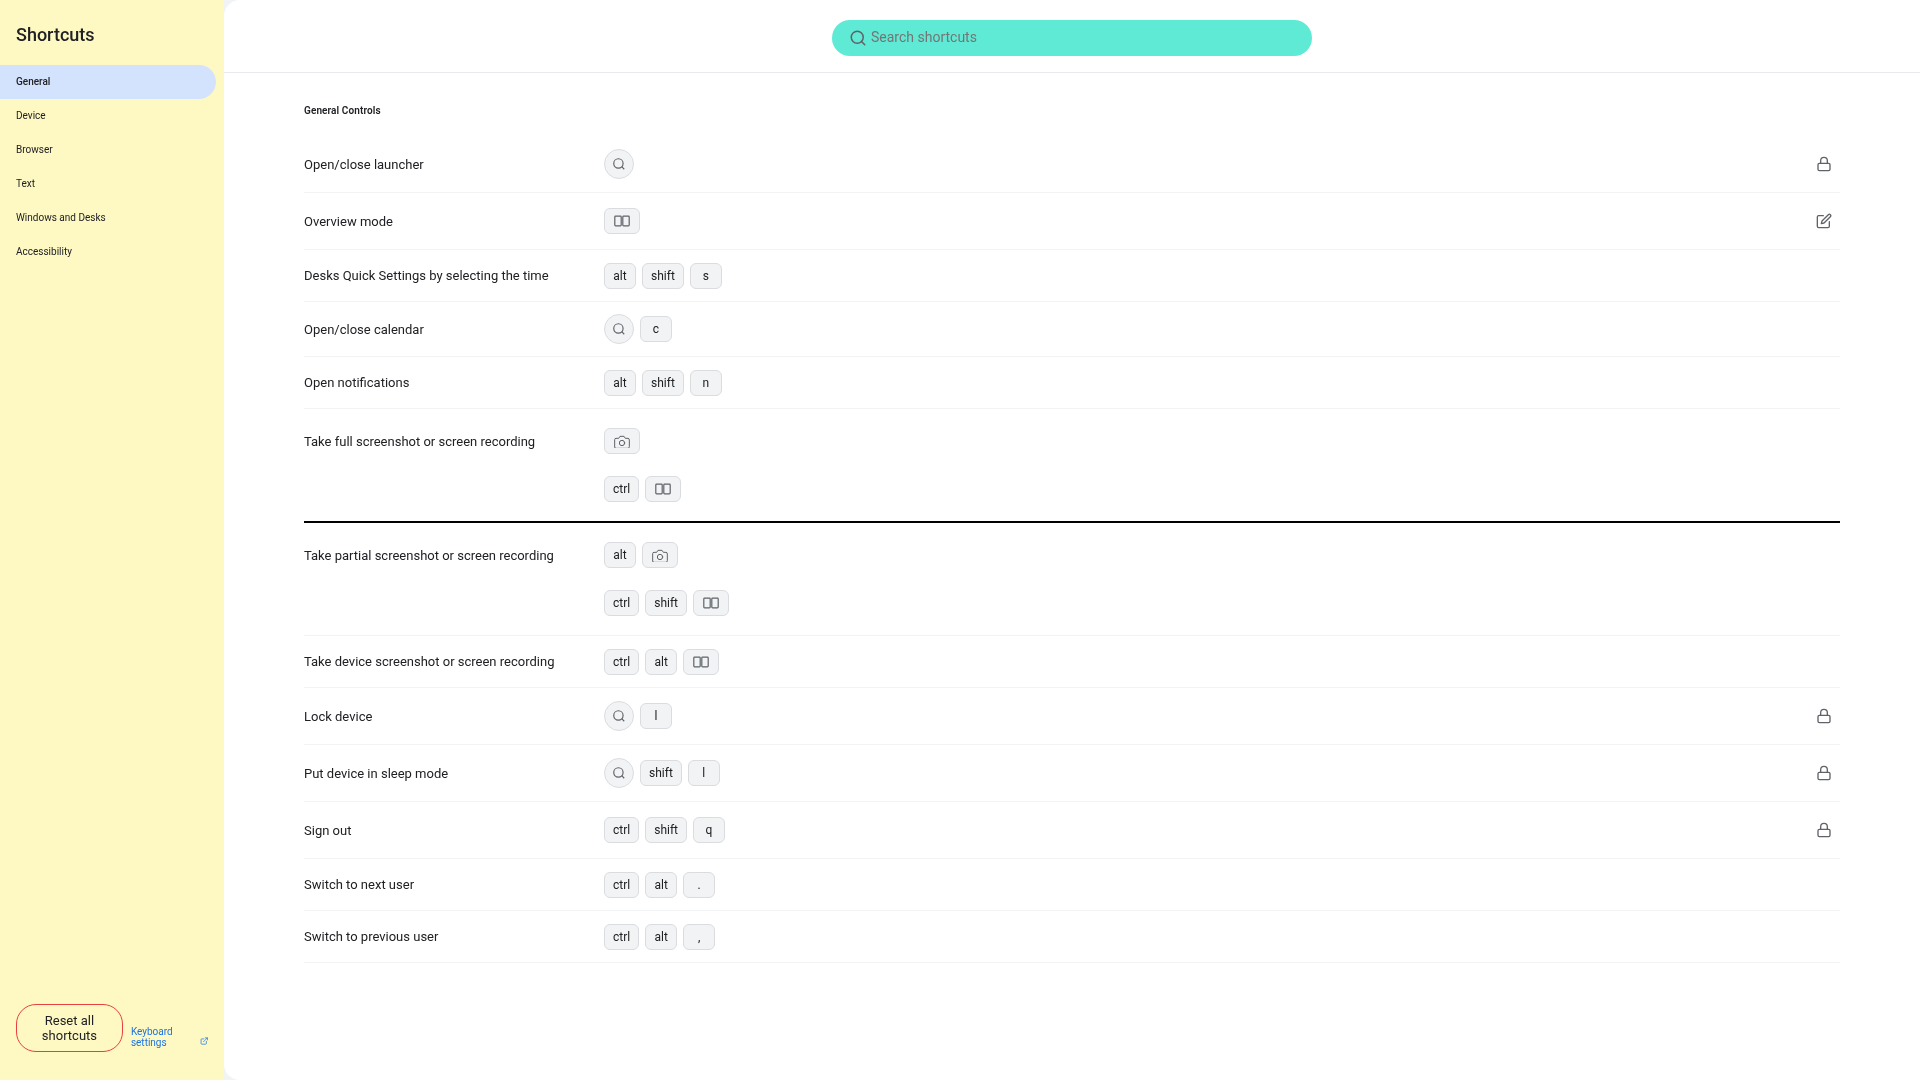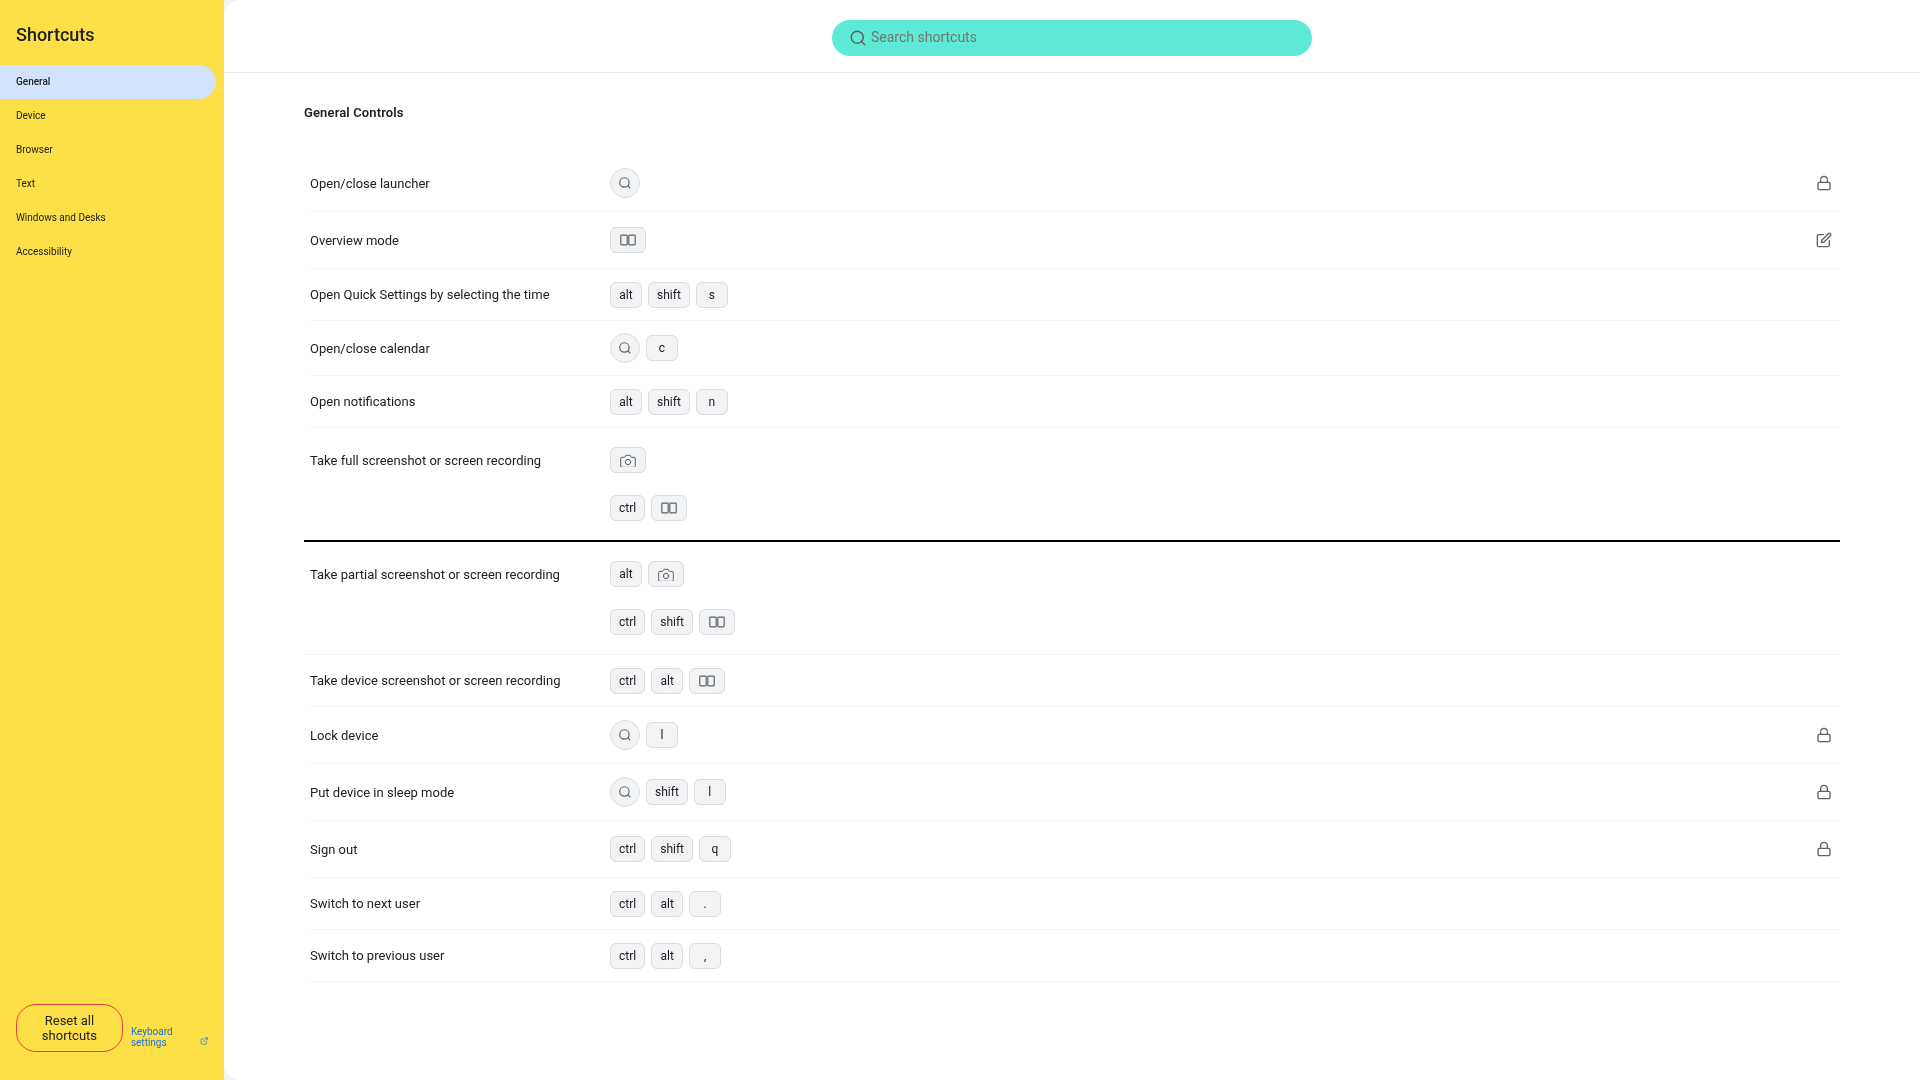--- a/index.html
+++ b/index.html
@@ -11,21 +11,21 @@
       width: 1920px;
       overflow: hidden;
       font-size: 14px;
       color: #202124;
     }
 
     
     .sidebar {
       width: 224px;
       min-width: 224px;
-      background: #fde047;
+      background: #fef9c3;
       display: flex;
       flex-direction: column;
       padding: 16px 0;
       height: 100%;
     }
     .sidebar-title {
       font-size: 18px;
       font-weight: 500;
       color: #202124;
       padding: 8px 16px 20px 16px;
@@ -116,35 +116,34 @@
       font-family: inherit;
     }
 
     
     .content {
       flex: 1;
       overflow-y: auto;
       padding: 32px 80px 40px 80px;
     }
     .section-title {
-      font-size: 13px;
+      font-size: 10px;
       font-weight: 600;
       color: #202124;
-      margin-bottom: 35px;
+      margin-bottom: 20px;
       letter-spacing: 0.01em;
     }
 
     
     .shortcut-row {
       display: flex;
       align-items: center;
       padding: 12px 0;
       border-bottom: 1px solid #f1f3f4;
       min-height: 52px;
-      margin-left: 6px;
     }
     .shortcut-label {
       flex: 0 0 300px;
       font-size: 13px;
       color: #202124;
     }
     .shortcut-keys {
       flex: 1;
       display: flex;
       flex-wrap: wrap;
@@ -277,21 +276,21 @@
       </div>
       <div class="action-icon">
         <svg width="16" height="16" viewBox="0 0 24 24" fill="none" stroke="#5f6368" stroke-width="2" stroke-linecap="round" stroke-linejoin="round">
           <path d="M11 4H4a2 2 0 00-2 2v14a2 2 0 002 2h14a2 2 0 002-2v-7"></path>
           <path d="M18.5 2.5a2.121 2.121 0 013 3L12 15l-4 1 1-4 9.5-9.5z"></path>
         </svg>
       </div>
     </div>
 
     <div class="shortcut-row">
-      <div class="shortcut-label">Open Quick Settings by selecting the time</div>
+      <div class="shortcut-label">Desks Quick Settings by selecting the time</div>
       <div class="shortcut-keys">
         <span class="key-badge">alt</span>
         <span class="key-badge">shift</span>
         <span class="key-badge">s</span>
       </div>
     </div>
 
     <div class="shortcut-row">
       <div class="shortcut-label">Open/close calendar</div>
       <div class="shortcut-keys">

